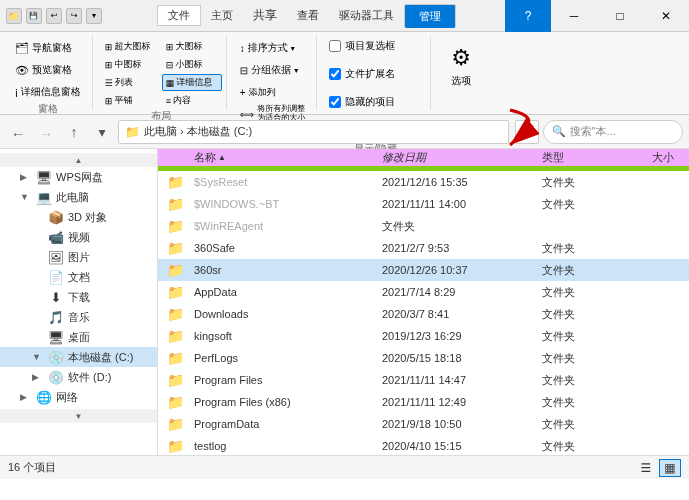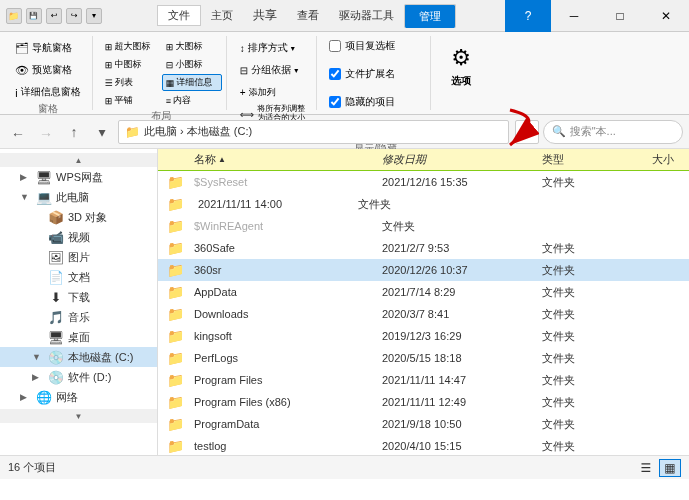--- a/index.html
+++ b/index.html
@@ -48,21 +48,21 @@
     .sidebar-item { display: flex; align-items: center; padding: 2px 4px 2px 8px; cursor: pointer; font-size: 11px; color: #333; white-space: nowrap; min-height: 20px; }
     .sidebar-item.selected { background: #cce4f7; }
     .sidebar-item .expand-icon { width: 12px; font-size: 9px; color: #666; flex-shrink: 0; }
     .sidebar-item .item-icon { width: 16px; height: 16px; margin: 0 4px; display: flex; align-items: center; justify-content: center; font-size: 13px; flex-shrink: 0; }
     .sidebar-item .item-label { font-size: 11px; overflow: hidden; text-overflow: ellipsis; }
     .sidebar-item.indent1 { padding-left: 20px; }
     .sidebar-item.indent2 { padding-left: 32px; }
 
     
     .file-list { flex: 1; display: flex; flex-direction: column; overflow: hidden; }
-    .file-list-header { display: flex; background: #fef9c3; border-bottom: 1px solid #84cc16; height: 22px; align-items: center; font-size: 11px; color: #333; }
+    .file-list-header { display: flex; background: #f0abfc; border-bottom: 5px solid #84cc16; height: 22px; align-items: center; font-size: 11px; color: #333; }
     .col-name { flex: 0 0 220px; padding: 0 4px 0 36px; cursor: pointer; display: flex; align-items: center; gap: 2px; }
     .col-name .sort-arrow { font-size: 8px; }
     .col-date { flex: 0 0 160px; padding: 0 4px; cursor: pointer; font-style: italic; }
     .col-type { flex: 0 0 80px; padding: 0 4px; cursor: pointer; }
     .col-size { flex: 0 0 60px; padding: 0 4px; cursor: pointer; text-align: right; }
     .file-list-body { flex: 1; overflow-y: auto; }
     .file-row { display: flex; align-items: center; height: 22px; font-size: 11px; color: #333; cursor: pointer; }
     .file-row.selected { background: #cce4f7; }
     .file-row .file-icon { width: 36px; display: flex; align-items: center; justify-content: center; font-size: 14px; flex-shrink: 0; }
     .file-row .file-name { flex: 0 0 184px; overflow: hidden; text-overflow: ellipsis; white-space: nowrap; font-size: 11px; }
@@ -212,21 +212,21 @@
             <span style="font-size:10px;">所选项目</span>
           </div>
         </div>
         <div style="font-size:10px; color:#666; text-align:center;">显示/隐藏</div>
       </div>
 
       <div style="display:flex; flex-direction:column; padding:2px 4px;">
         <div style="display:flex; flex-direction:column; gap:2px; flex:1; justify-content:center; align-items:center;">
           <div class="ribbon-btn-large">
             <div class="icon" style="font-size:22px;">⚙</div>
-            <span style="font-size:10px;font-weight:bold;">选项</span>
+            <span style="font-size:10px;">选项</span>
           </div>
         </div>
         <div style="font-size:10px; color:#666; text-align:center; opacity:0;">　</div>
       </div>
 
     </div>
   </div>
 
   <div class="nav-bar">
     <div class="nav-btn">←</div>
@@ -336,20 +336,21 @@
 
         <div class="file-row" style="color:#aaa;">
           <div class="file-icon" style="color:#FFB900;">📁</div>
           <div class="file-name">$SysReset</div>
           <div class="file-date">2021/12/16 15:35</div>
           <div class="file-type">文件夹</div>
           <div class="file-size"></div>
         </div>
         <div class="file-row" style="color:#aaa;">
           <div class="file-icon" style="color:#FFB900;">📁</div>
+          <div class="file-name">$WINDOWS.~BT</div>
           <div class="file-date">2021/11/11 14:00</div>
           <div class="file-type">文件夹</div>
           <div class="file-size"></div>
         </div>
         <div class="file-row" style="color:#aaa;">
           <div class="file-icon" style="color:#FFB900;">📁</div>
           <div class="file-name">$WinREAgent</div>
           <div class="file-type">文件夹</div>
           <div class="file-size"></div>
         </div>

